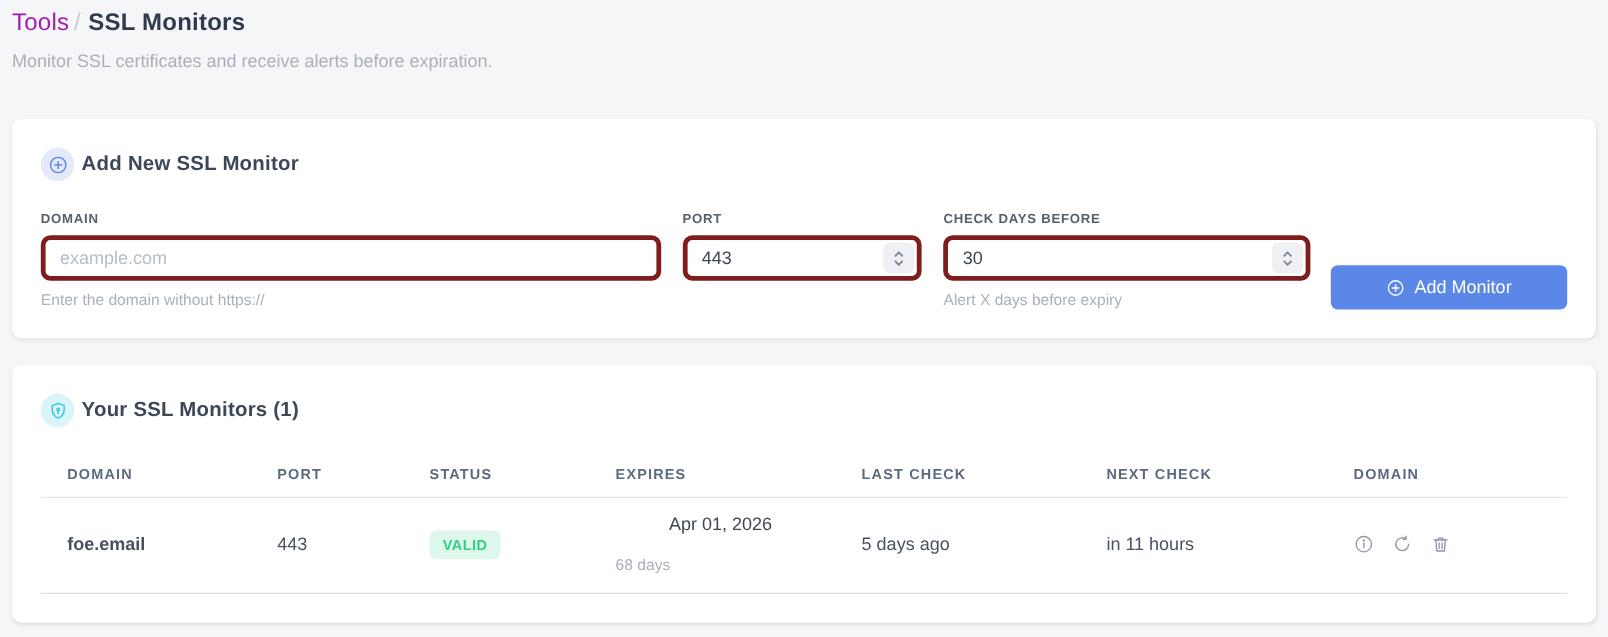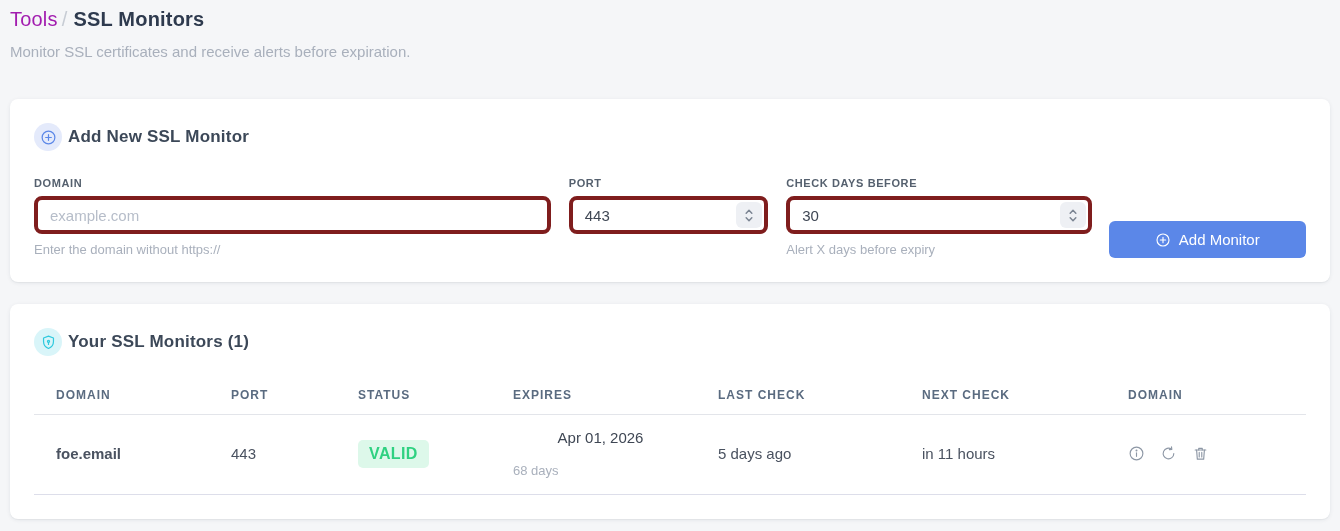--- a/index.html
+++ b/index.html
@@ -78,21 +78,21 @@
     color: #5a6b80; padding: 8px 8px 12px 22px;
     border-bottom: 1px solid #e3e5ea;
   }
   .tbl td {
     padding: 14px 8px 16px 22px; border-bottom: 1px solid #dddeea;
     font-size: 15px; color: #4a5260; vertical-align: middle;
   }
   .cell-domain { font-weight: 700; color: #3b4350; }
   .status-badge {
     display: inline-block; background: #ddf8ea; color: #2fd181;
-    font-size: 16px; font-weight: 600; letter-spacing: .4px;
+    font-size: 12px; font-weight: 600; letter-spacing: .4px;
     padding: 5px 11px; border-radius: 5px;
   }
   .expires-date { color: #3f4754; text-align: center; }
   .expires-days { font-size: 13px; color: #a9b0bc; margin-top: 17px; }
   .cell-last { font-size: 14px; }
   .cell-next { font-size: 14px; color: #5b8cf0; }
   .actions { display: flex; align-items: center; gap: 15px; }
   .icon-btn {
     background: none; border: none; padding: 0; cursor: pointer;
     width: 17px; height: 17px; color: #8d97a5; display: inline-flex;

